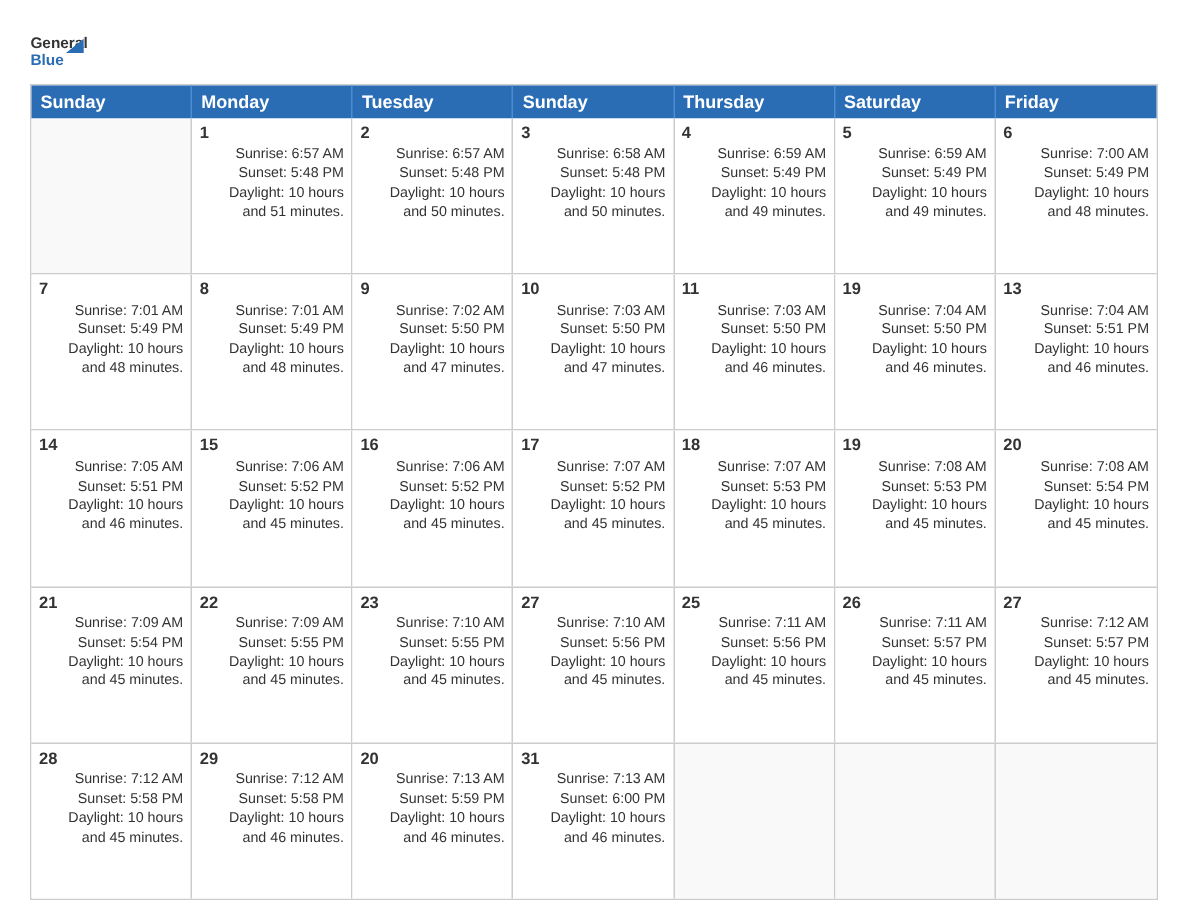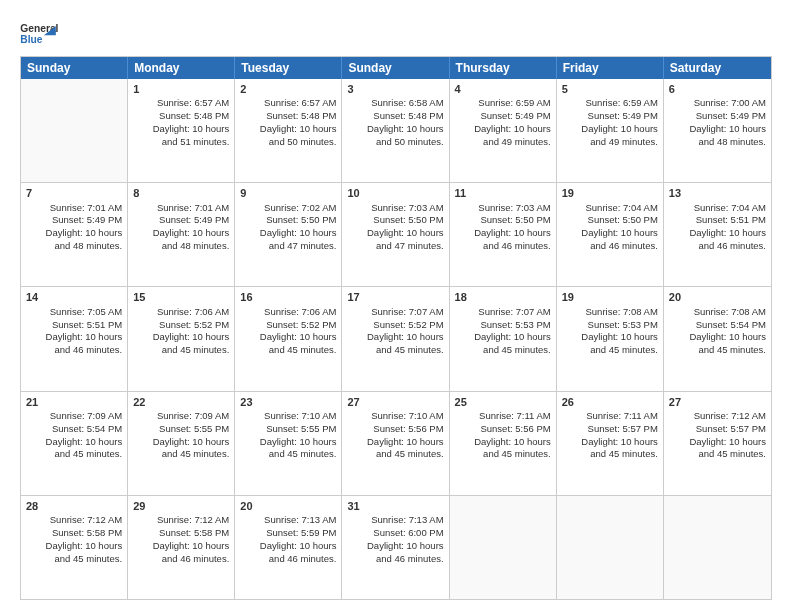--- a/index.html
+++ b/index.html
@@ -126,22 +126,22 @@
     </div>
   </div>
 
   <div class="calendar">
     <div class="cal-header-row">
     <div class="cal-header-cell">Sunday</div>
         <div class="cal-header-cell">Monday</div>
         <div class="cal-header-cell">Tuesday</div>
         <div class="cal-header-cell">Sunday</div>
         <div class="cal-header-cell">Thursday</div>
+        <div class="cal-header-cell">Saturday</div>
         <div class="cal-header-cell">Friday</div>
-        <div class="cal-header-cell">Saturday</div>
       </div>
     <div class="cal-body">
     <div class="cal-row">
           <div class="cal-cell empty"></div>
           <div class="cal-cell">
             <span class="day-num">1</span>
             <div class="cell-text">Sunrise: 6:57 AM<br>Sunset: 5:48 PM<br>Daylight: 10 hours<br>and 51 minutes.</div>
           </div>
           <div class="cal-cell">
             <span class="day-num">2</span>

